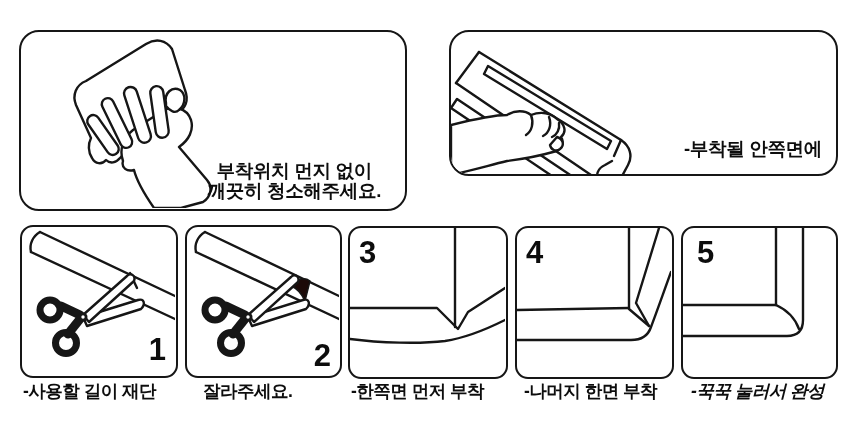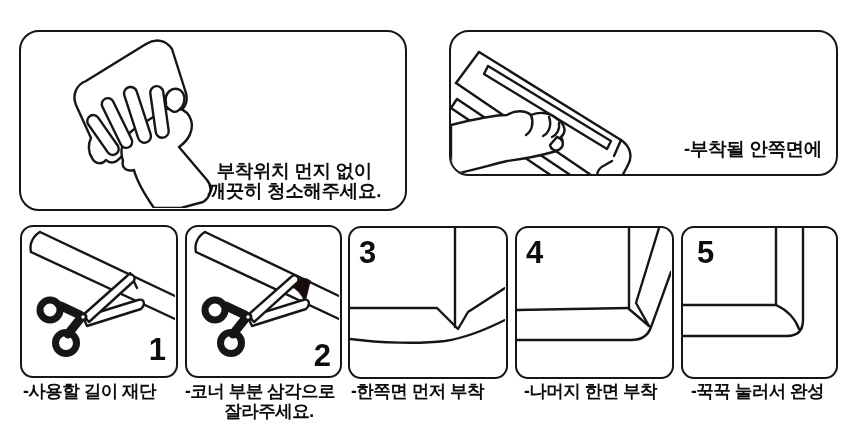--- a/index.html
+++ b/index.html
@@ -126,21 +126,20 @@
       <path class="thick" d="M58,88 L39,79"></path>
       <path class="thick" d="M58,92 L46,107"></path>
       <circle class="ring" cx="28" cy="83" r="10"></circle>
       <circle class="ring" cx="44" cy="116" r="10.5"></circle>
       <circle cx="61" cy="90" r="4.5" fill="#161616"></circle>
       <circle cx="61" cy="90" r="1.7" fill="#ffffff"></circle>
     </svg>
     <div class="num" style="right:9px;bottom:5px;">2</div>
   </section>
   <div class="step-cap" style="left:185px;">
-    <div>-코너 부분 삼각으로</div>
     <div style="margin-left:18px;">잘라주세요.</div>
   </div>
 
   <section class="panel r13" style="left:348px;top:226px;width:160px;height:153px;">
     <svg width="155" height="148" viewBox="0 0 155 148">
       <path class="ln" d="M105,0 L105,99"></path>
       <path class="ln" d="M0,80 L87,80 L108,101 L118,84 L155,60"></path>
       <path class="ln" d="M0,111 C30,115 70,116 95,113 C115,110 135,102 155,92"></path>
     </svg>
     <div class="num" style="left:9px;top:9px;">3</div>
@@ -165,17 +164,17 @@
 
   <section class="panel r13" style="left:681px;top:226px;width:157px;height:153px;">
     <svg width="152" height="148" viewBox="0 0 152 148">
       <path class="ln" d="M93,0 L93,77"></path>
       <path class="ln" d="M0,77 L93,77"></path>
       <path class="ln" d="M120,0 L120,92 Q120,108 104,108 L0,108"></path>
       <path class="ln" d="M93,77 C104,82 112,90 116,101"></path>
     </svg>
     <div class="num" style="left:14px;top:9px;">5</div>
   </section>
-  <div class="step-cap" style="left:691px;">
+  <div class="step-cap" style="left:691px;font-style:italic;">
     <div>-꾹꾹 눌러서 완성</div>
   </div>
 
 </div>
 
 </body></html>

